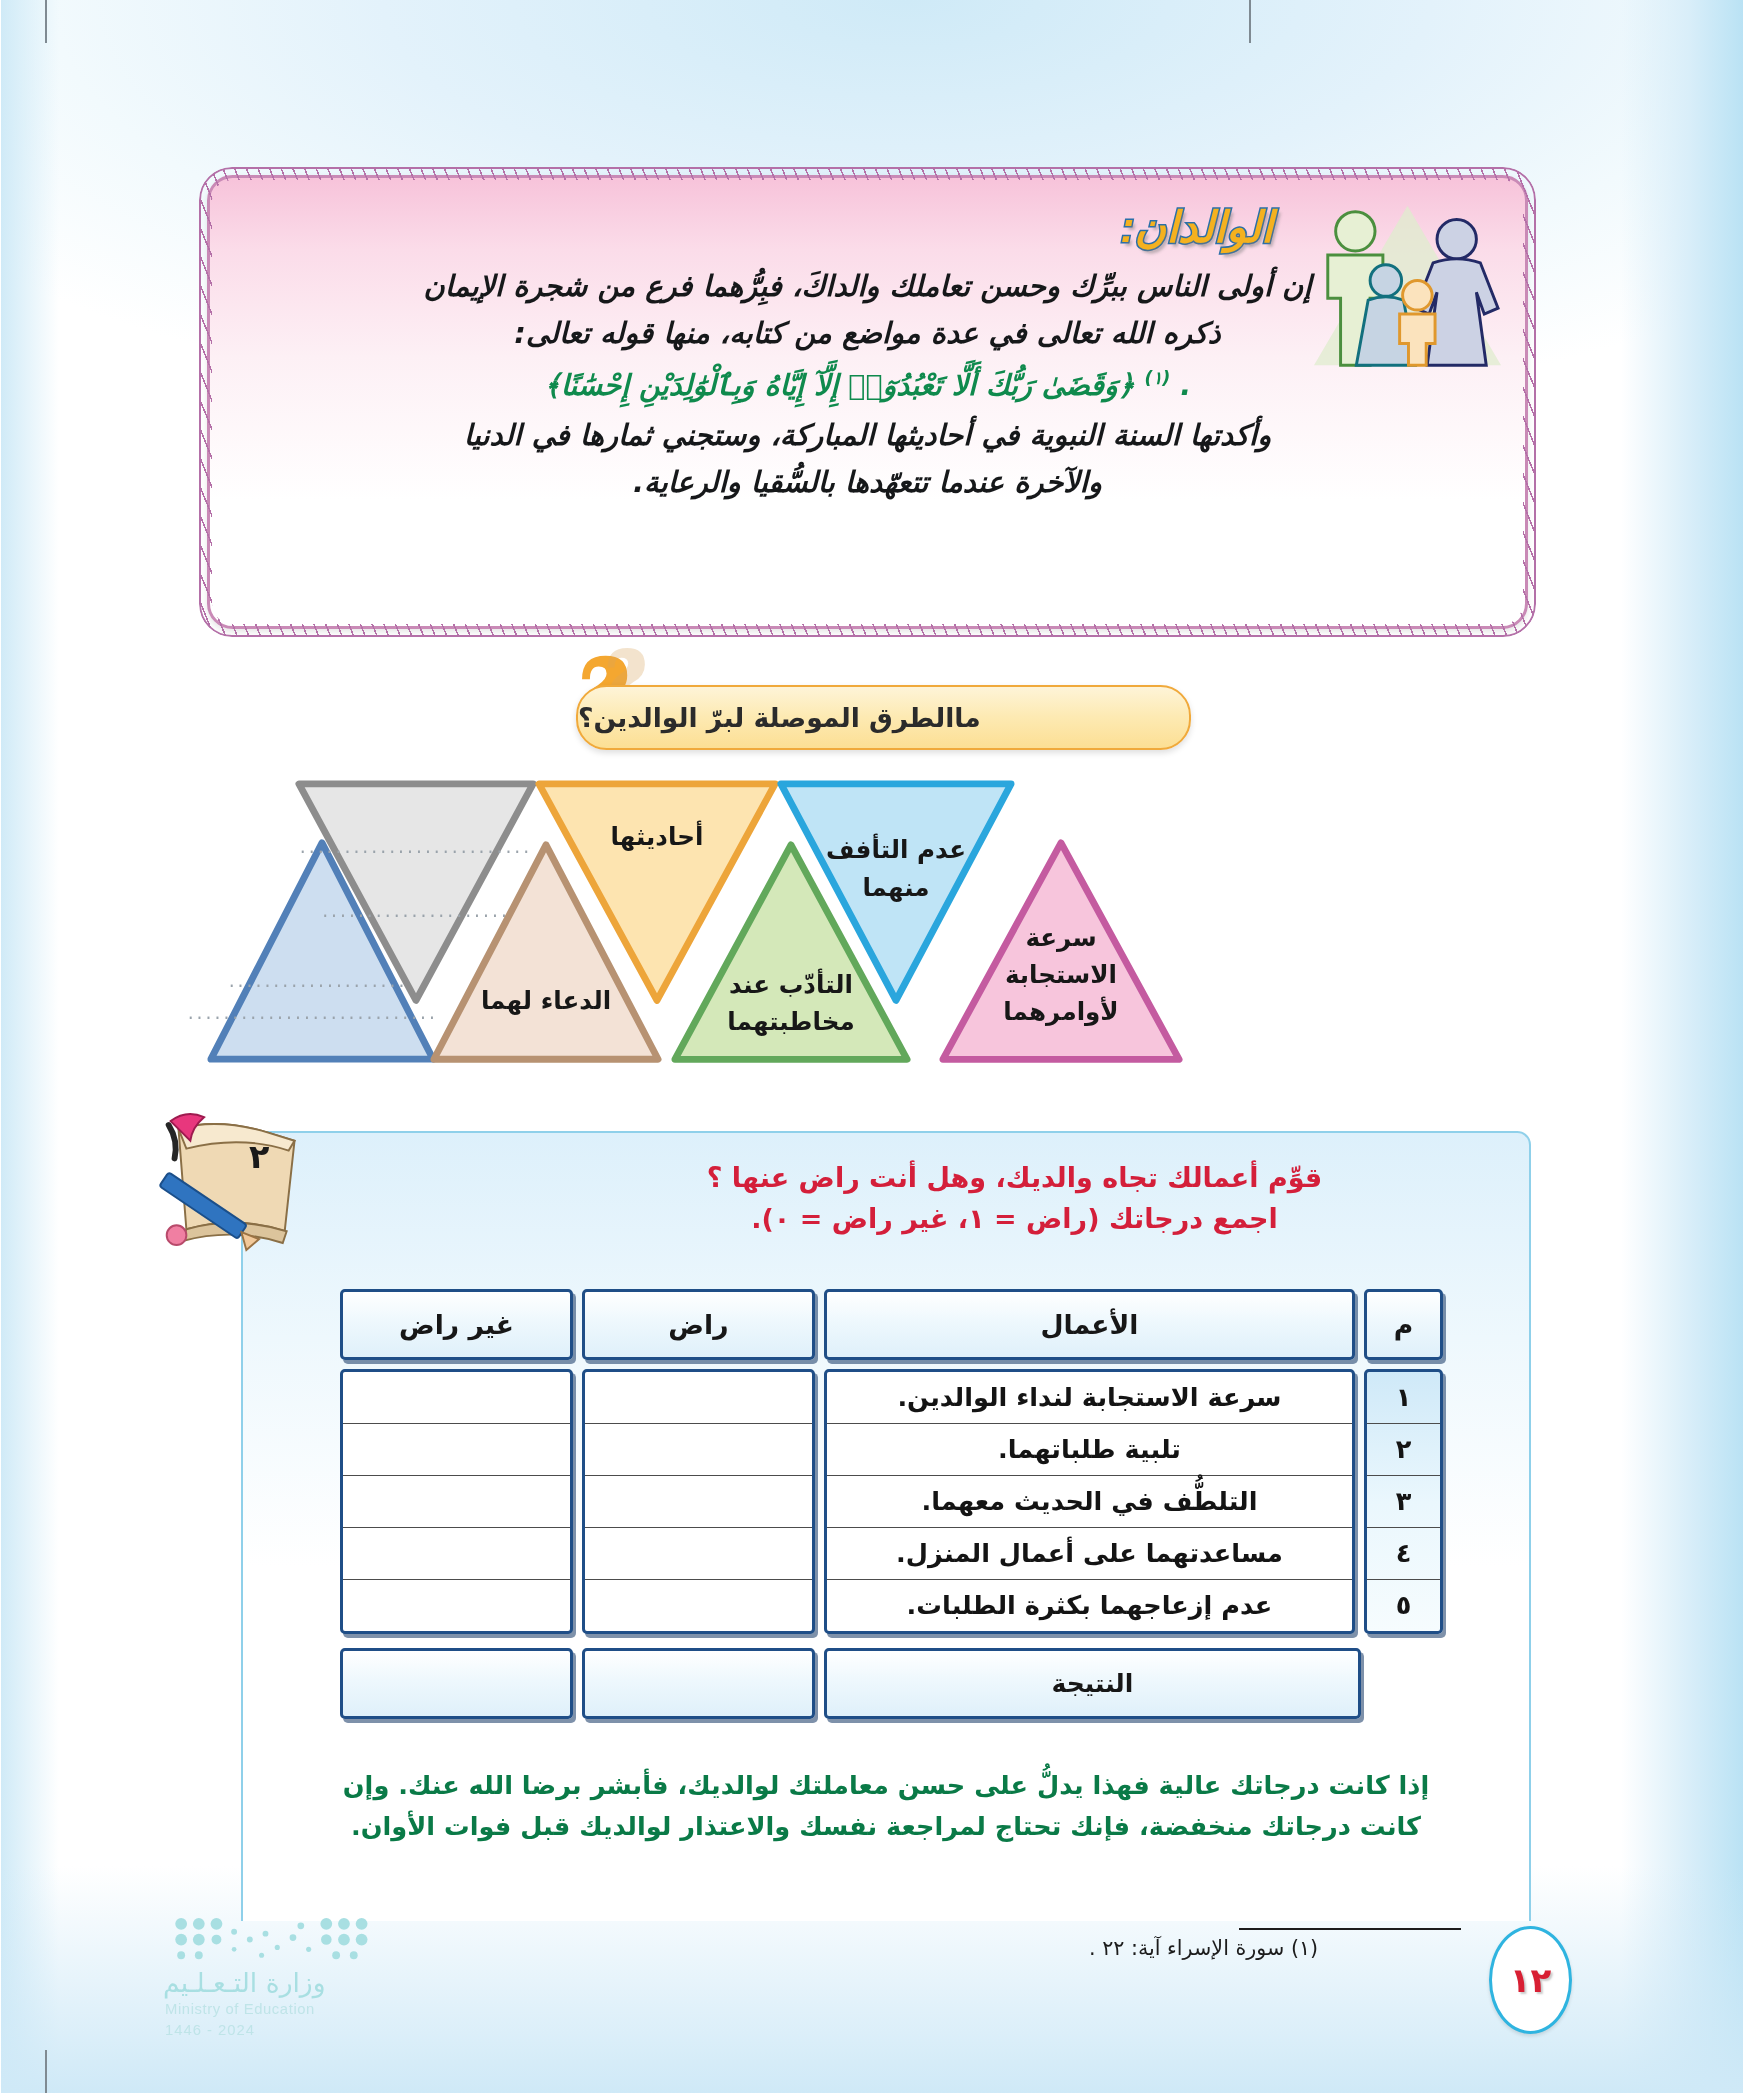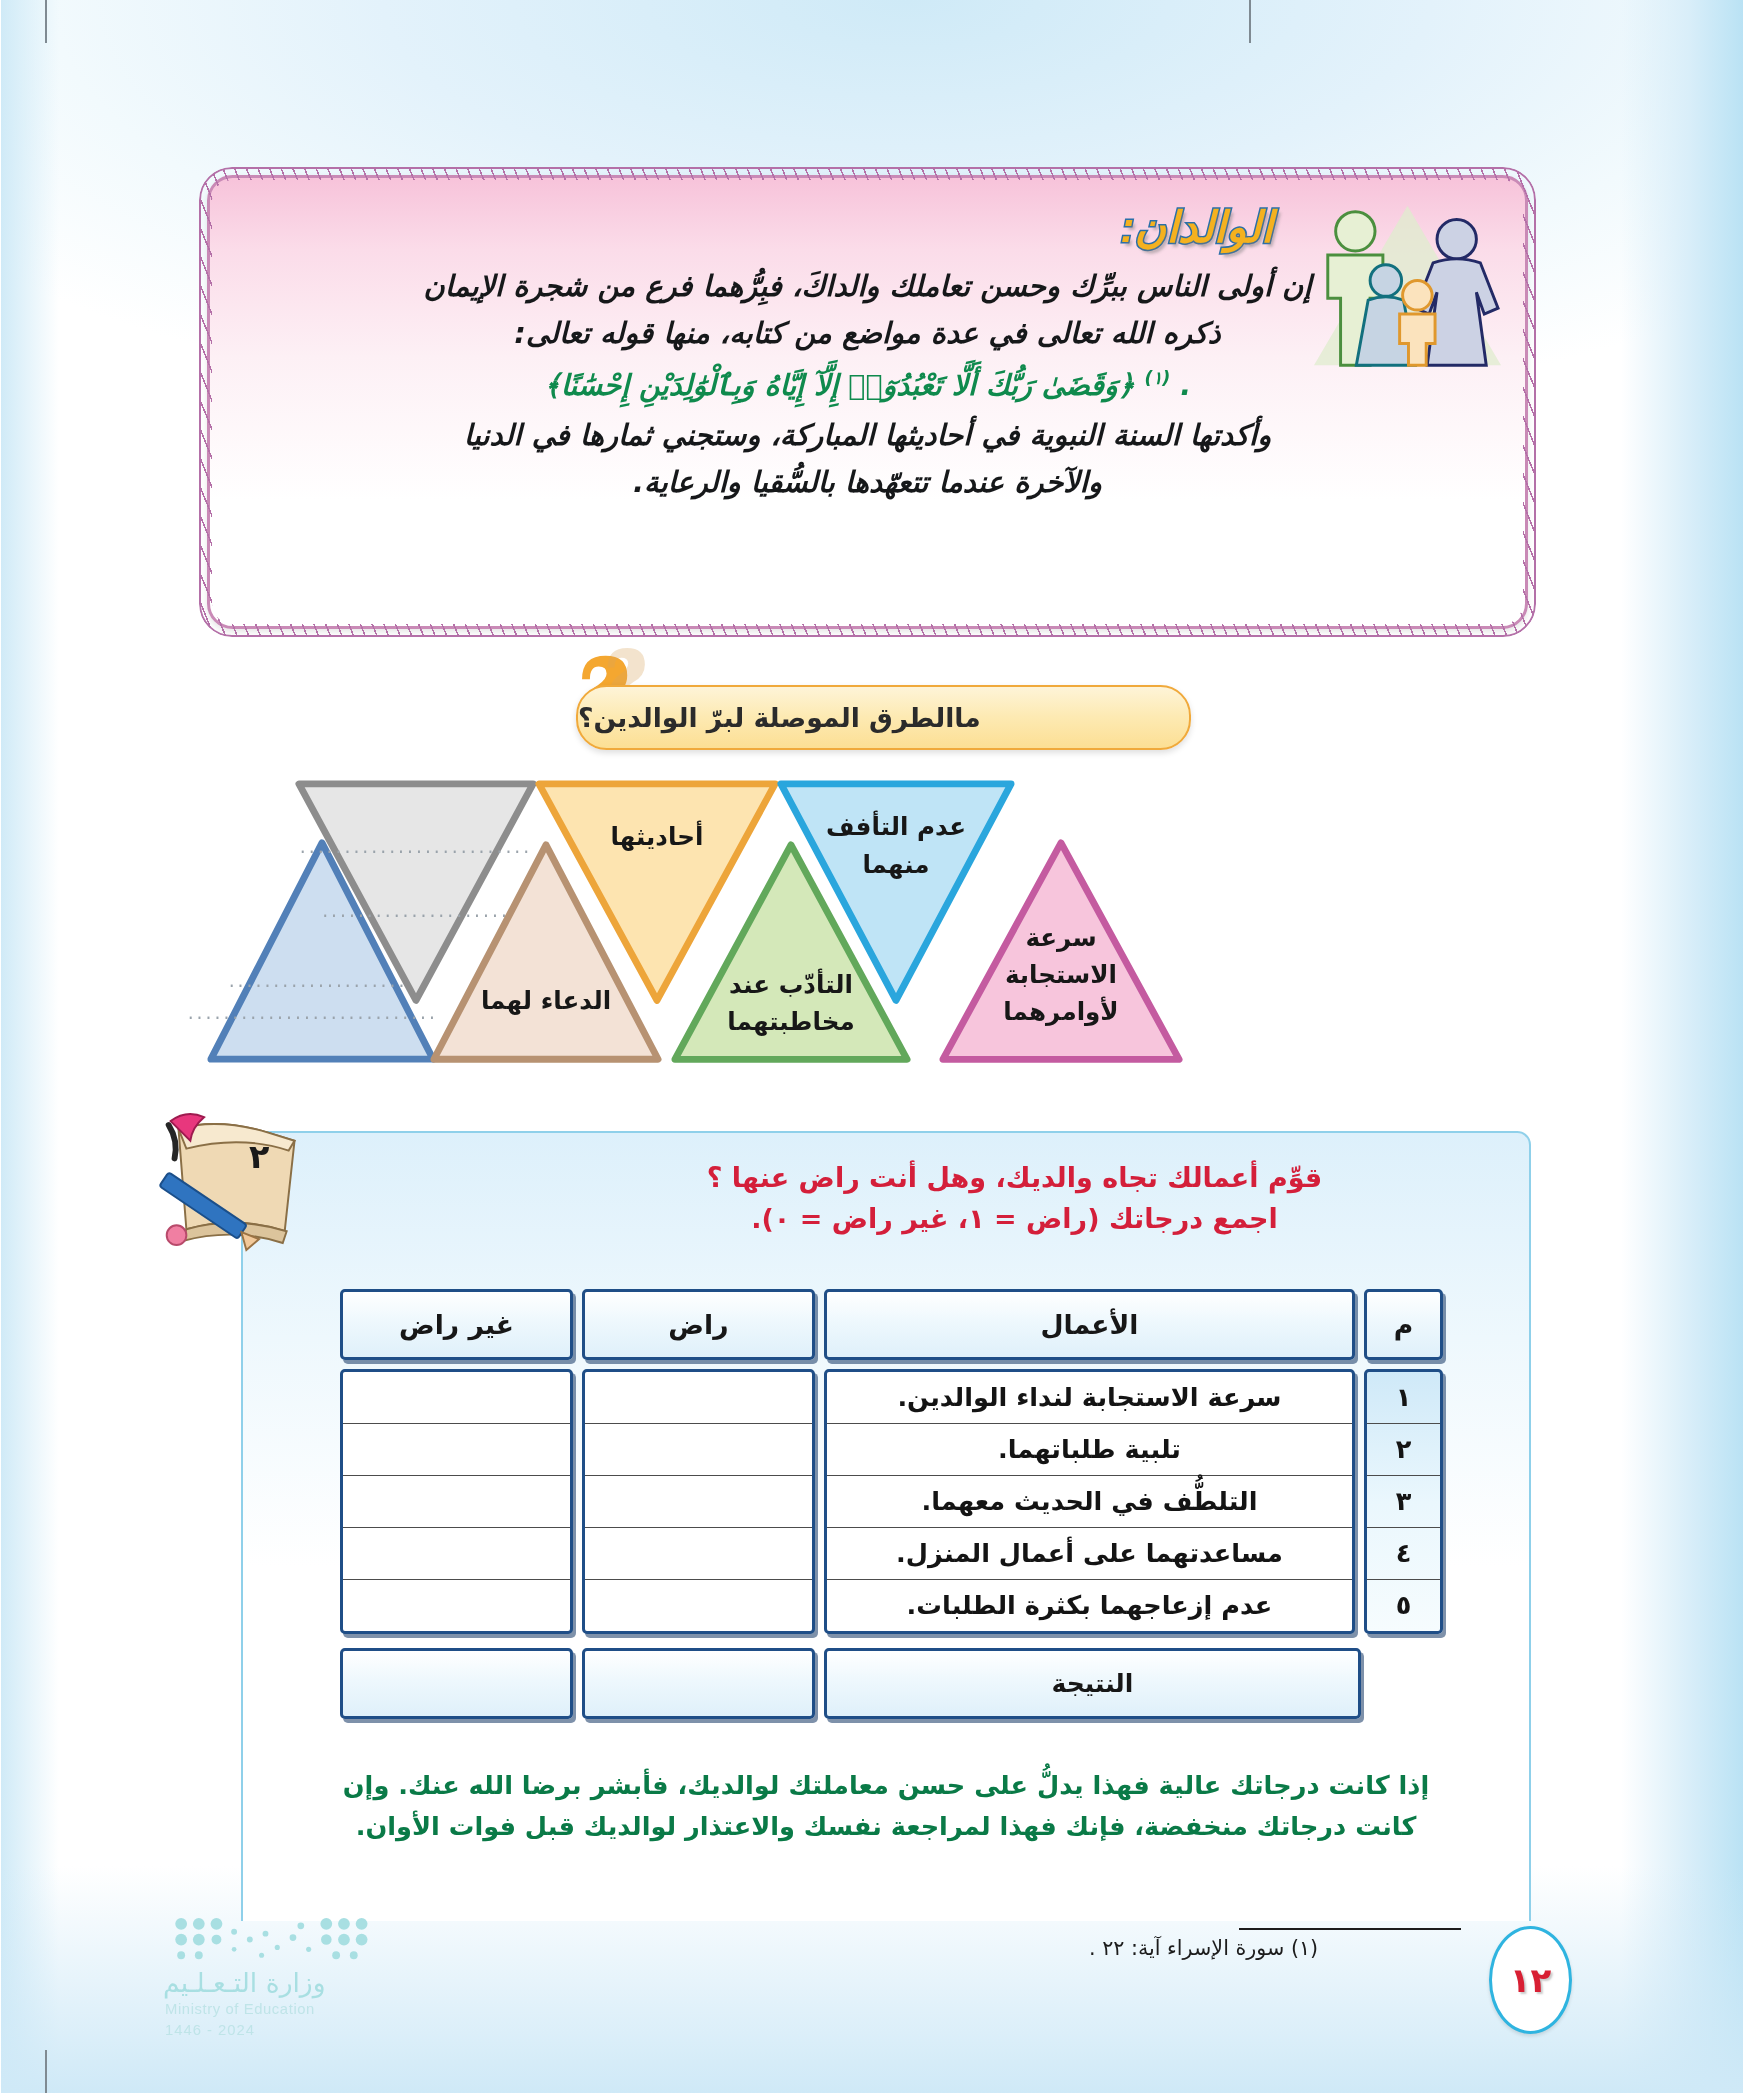--- a/index.html
+++ b/index.html
@@ -292,21 +292,21 @@
       <svg viewBox="0 0 246 230">
           <polygon points="123,6 241,224 5,224" fill="#d4e8b9" stroke="#62a85b" stroke-width="7" stroke-linejoin="round"></polygon>
         </svg>
       <div class="tri-label" style="top:128px;line-height:1.5;">التأدّب عند<br>مخاطبتهما</div>
     </div>
 
     <div class="tri" style="left:569px;top:0px;width:240px;height:229px;">
       <svg viewBox="0 0 244 232">
           <polygon points="5,6 239,6 122,226" fill="#bfe4f6" stroke="#2aa6dd" stroke-width="7" stroke-linejoin="round"></polygon>
         </svg>
-      <div class="tri-label" style="top:30px;line-height:1.55;">عدم التأفف<br>منهما</div>
+      <div class="tri-label" style="top:53px;line-height:1.55;">عدم التأفف<br>منهما</div>
     </div>
 
     <div class="tri" style="left:731px;top:59px;width:246px;height:229px;">
       <svg viewBox="0 0 250 232">
           <polygon points="125,6 245,226 5,226" fill="#f7c5dc" stroke="#c45ba0" stroke-width="7" stroke-linejoin="round"></polygon>
         </svg>
       <div class="tri-label" style="top:83px;line-height:1.5;">سرعة<br>الاستجابة<br>لأوامرهما</div>
     </div>
   </div>
 
@@ -374,21 +374,21 @@
       <div class="res-wrap res">
         <div class="res-spacer"></div>
         <div class="cell c-act" style="justify-content:center;">النتيجة</div>
         <div class="cell c-rad"></div>
         <div class="cell c-nrad"></div>
       </div>
     </div>
 
     <div class="conclusion">
       <span>إذا كانت درجاتك عالية فهذا يدلُّ على حسن معاملتك لوالديك،  فأبشر برضا الله عنك. وإن</span><br>
-      <span>كانت درجاتك منخفضة، فإنك فهذا لمراجعة نفسك والاعتذار لوالديك قبل فوات الأوان.</span>
+      <span>كانت درجاتك منخفضة، فإنك تحتاج لمراجعة نفسك والاعتذار لوالديك قبل فوات الأوان.</span>
     </div>
   </div>
 
   <div id="fn-rule"></div>
   <div id="footnote">(١) سورة الإسراء آية: ٢٢ .</div>
 
   <div id="pagenum">
     <span>١٢</span>
   </div>
 

